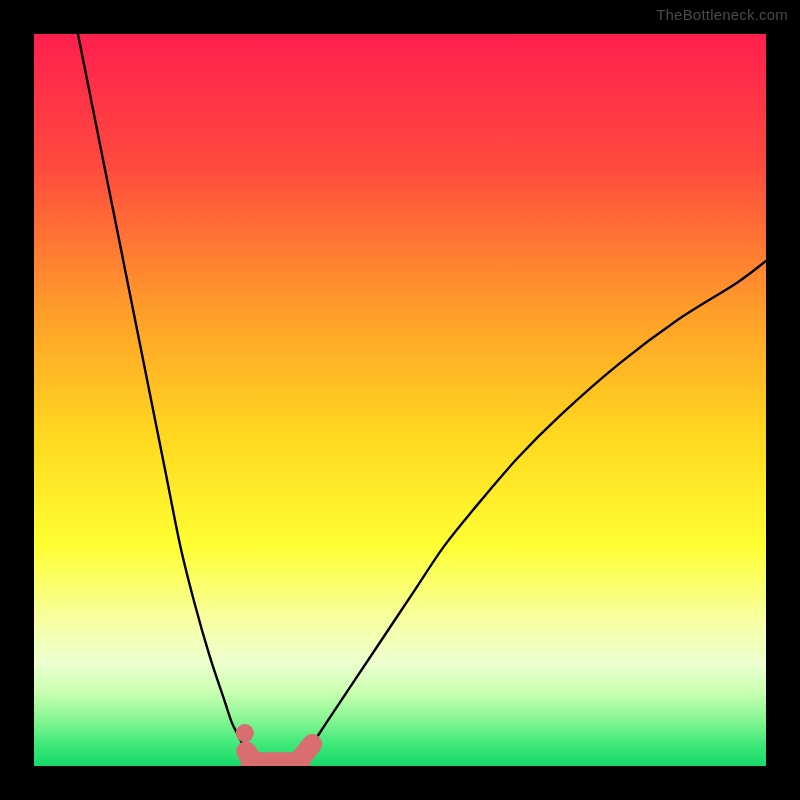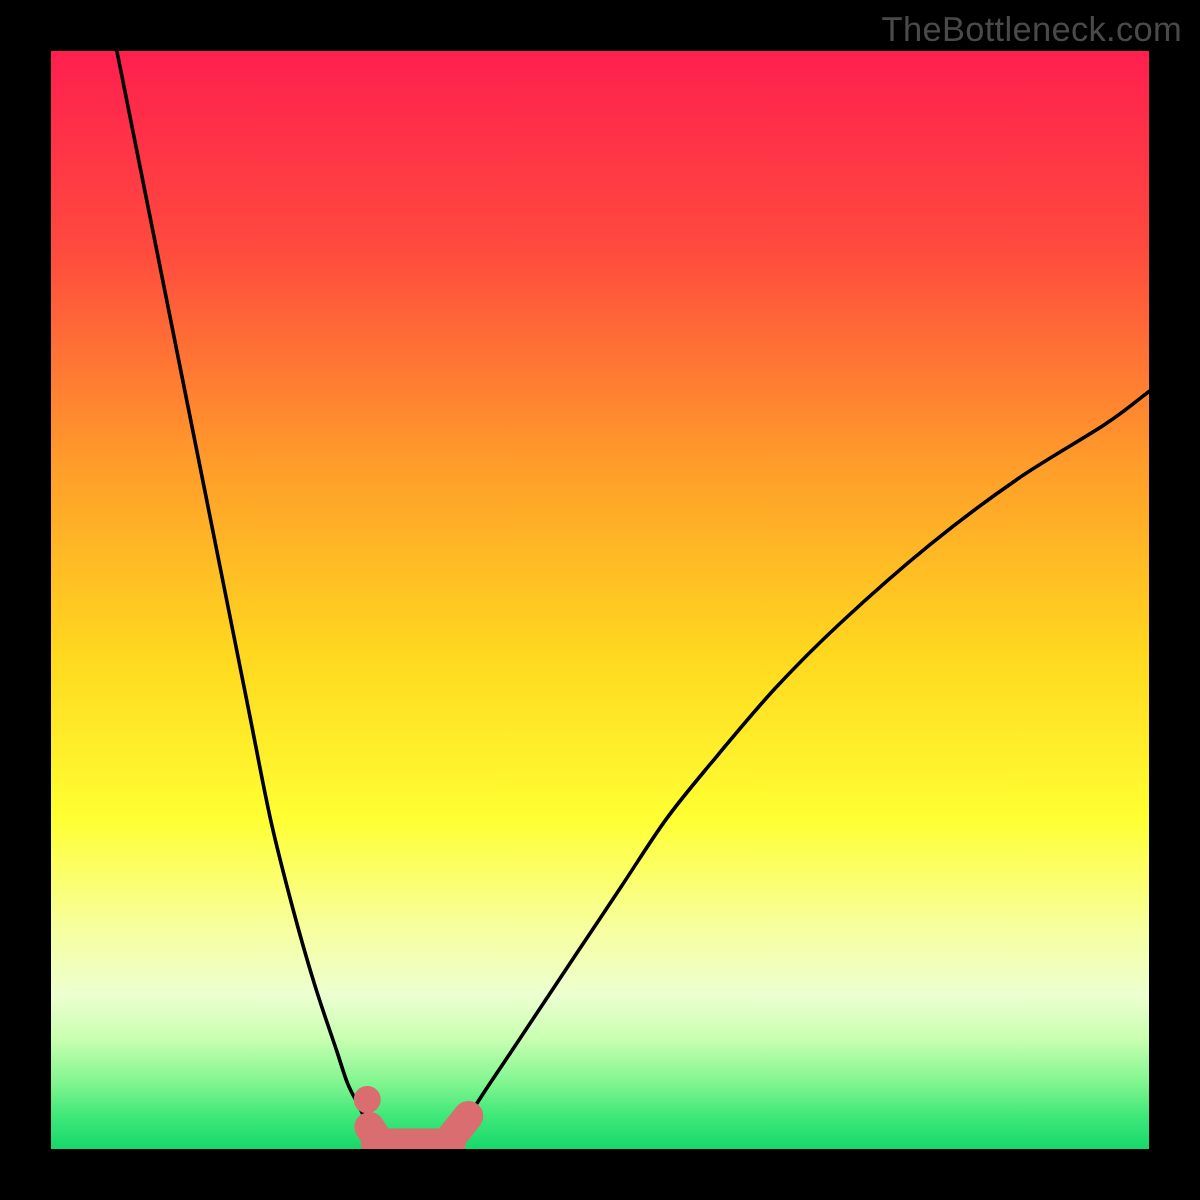--- a/index.html
+++ b/index.html
@@ -15,21 +15,21 @@
     position: relative;
     width: 800px;
     height: 800px;
     background: #000;
   }
   .watermark {
     position: absolute;
     top: 6px;
     right: 12px;
     color: #4a4a4a;
-    font-size: 23px;
+    font-size: 15px;
     font-weight: 500;
     letter-spacing: 0.2px;
     z-index: 10;
   }
   svg {
     position: absolute;
     top: 0;
     left: 0;
   }
 </style>

